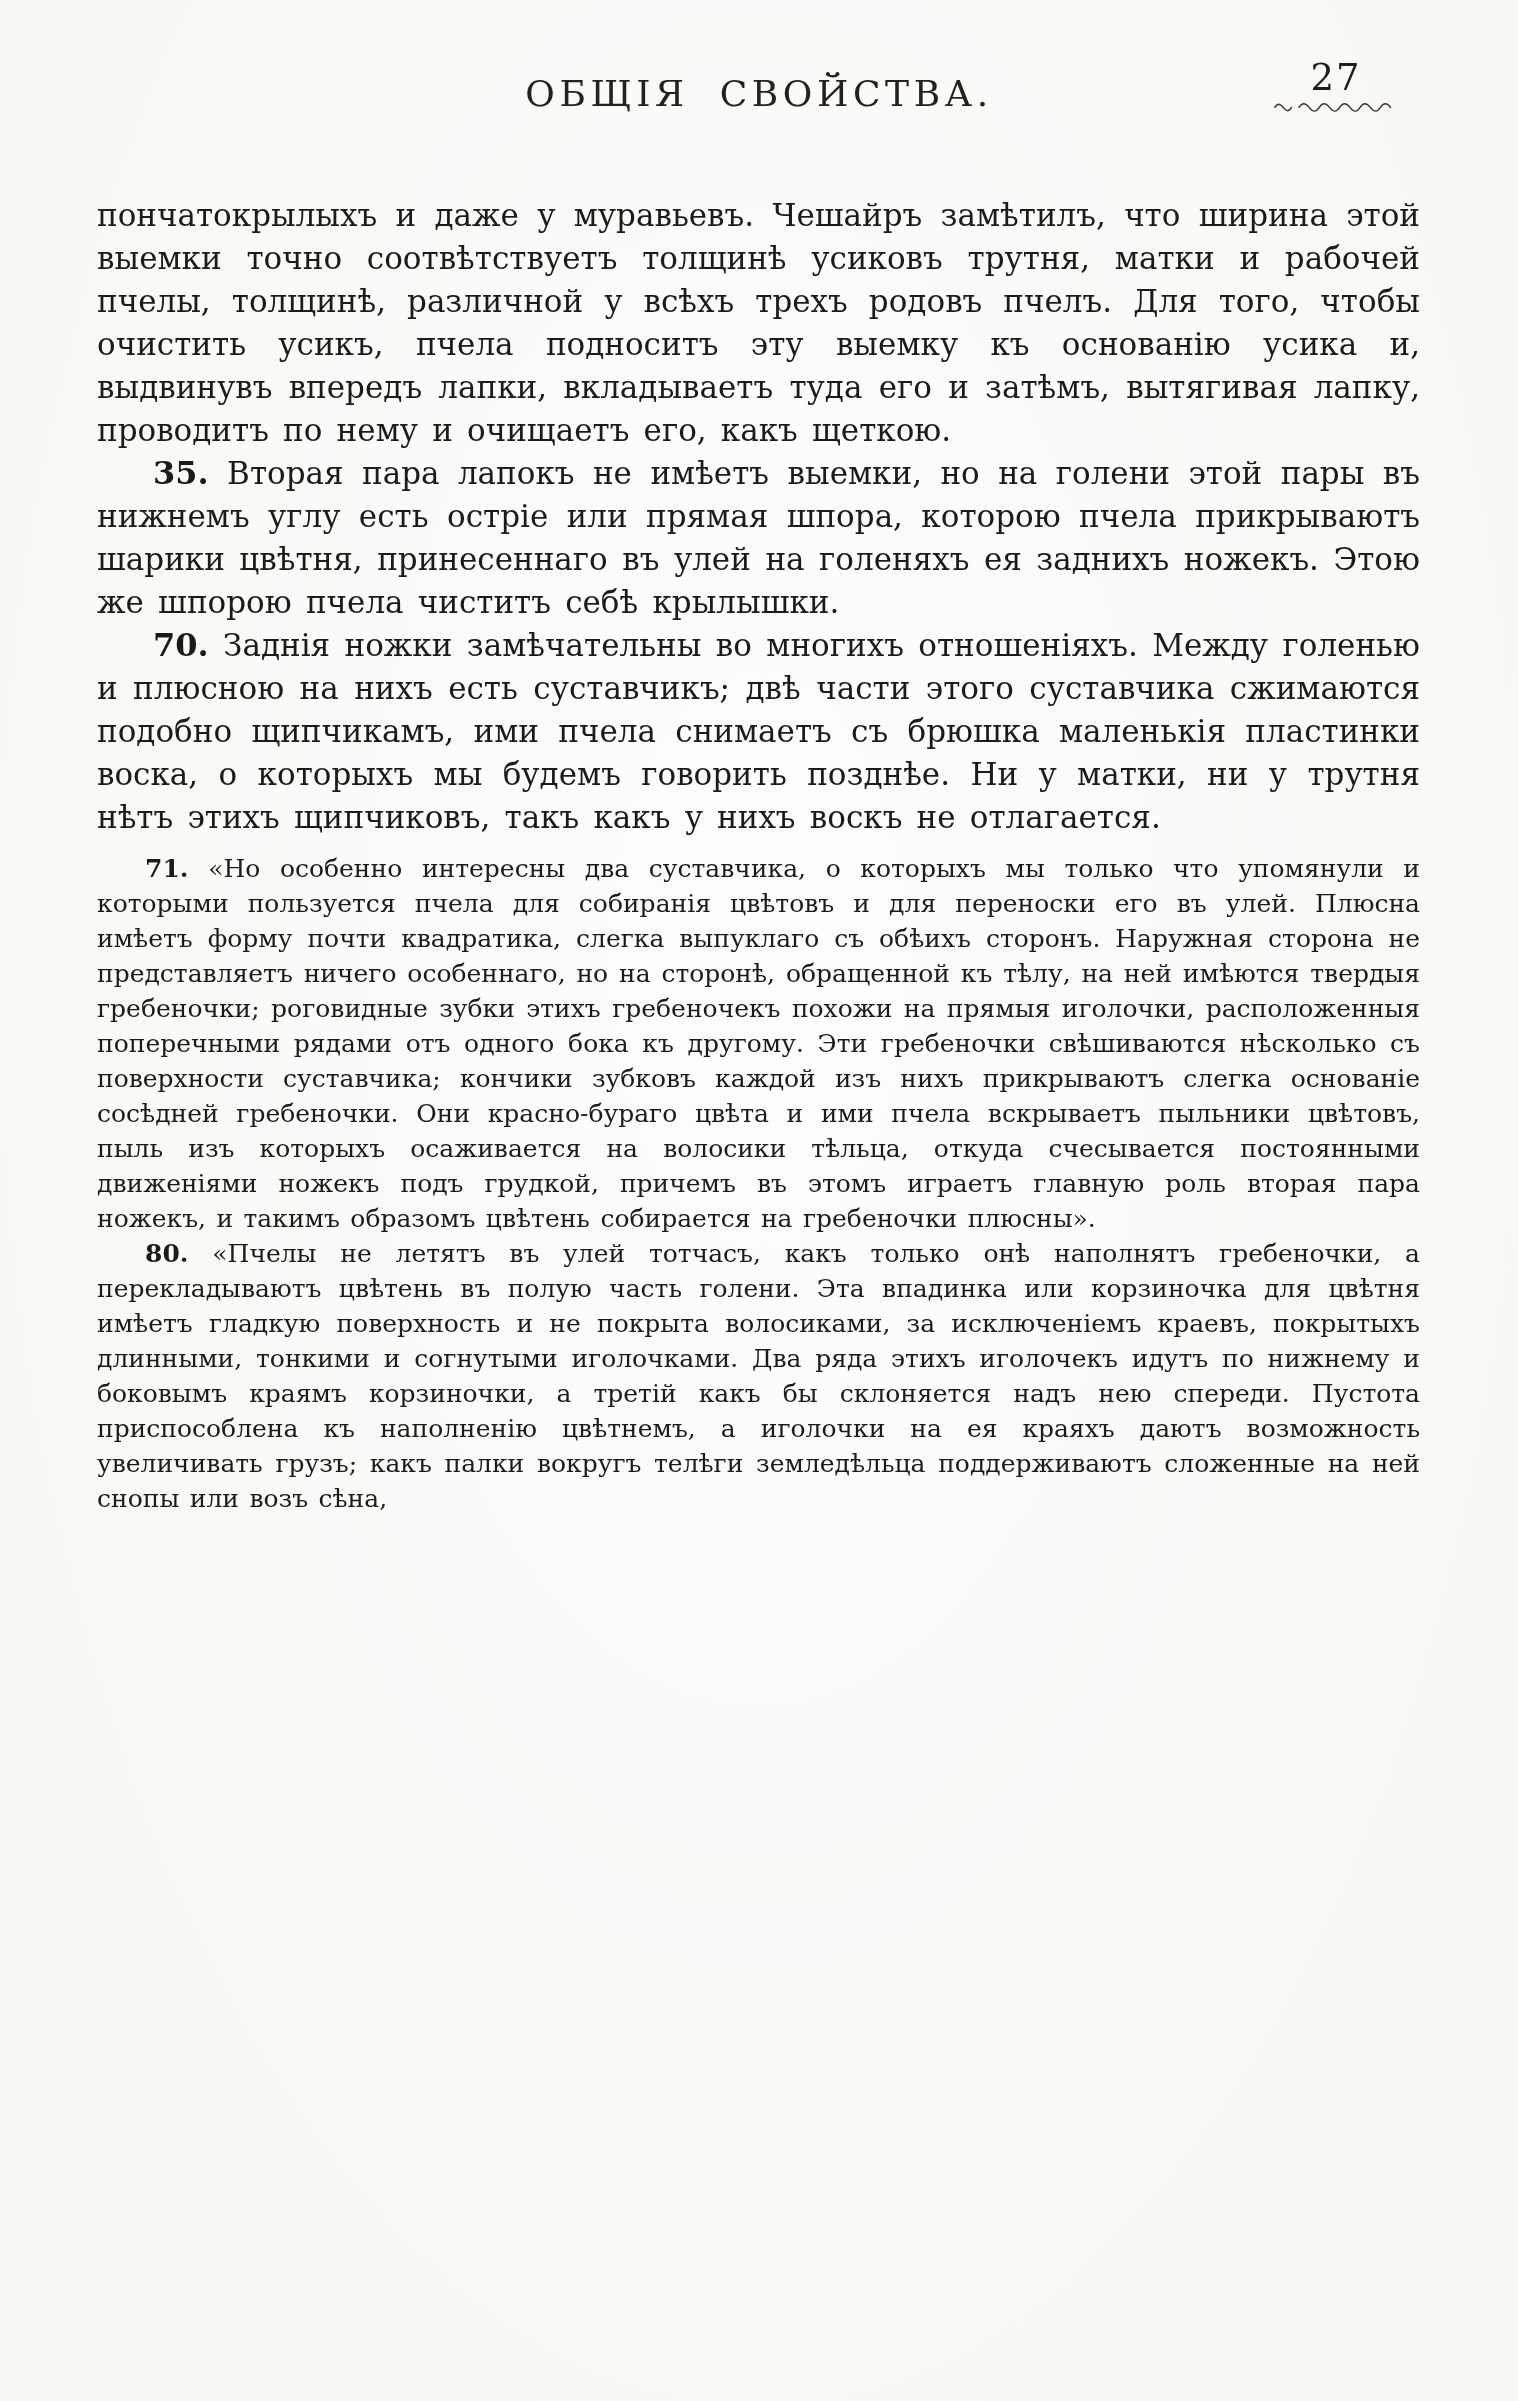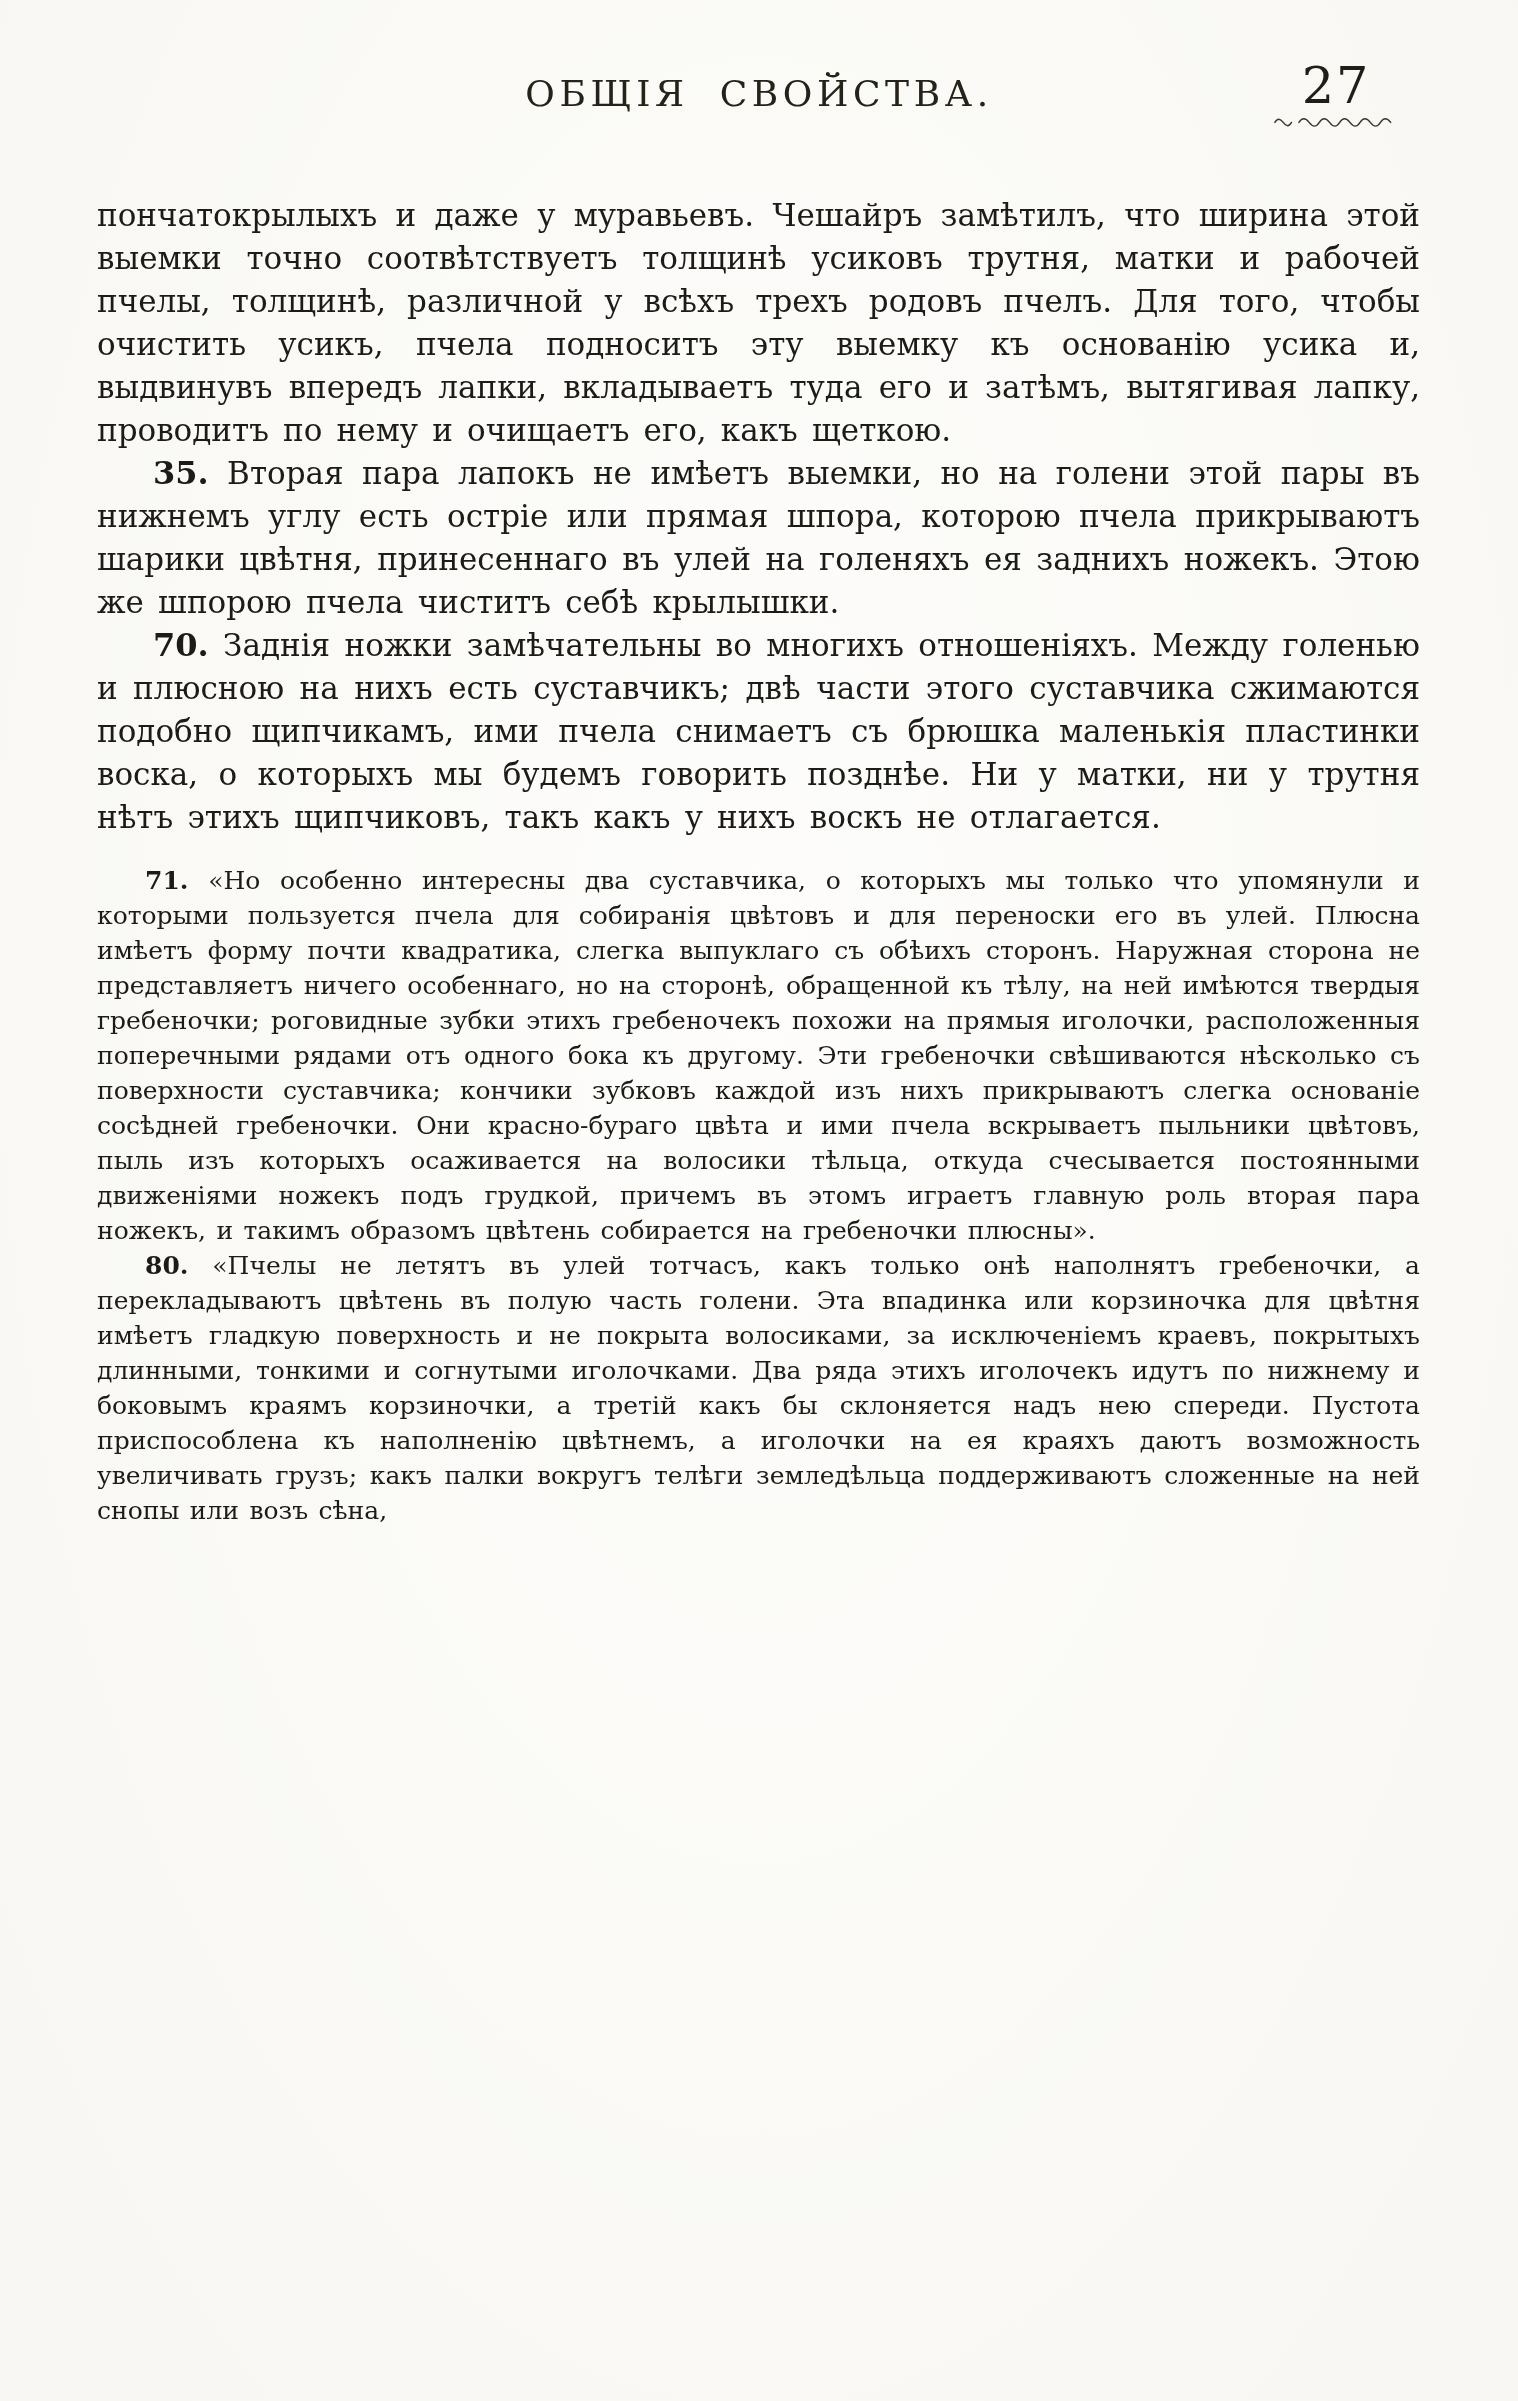--- a/index.html
+++ b/index.html
@@ -40,21 +40,21 @@
     word-spacing: 15px;
     color: #242219;
   }
   .page-number-block {
     position: absolute;
     right: 22px;
     top: 0;
     text-align: center;
   }
   .page-number {
-    font-size: 51px;
+    font-size: 37px;
     letter-spacing: 1.9px;
     line-height: 1.1;
     color: #201e18;
   }
   .squiggle {
     display: block;
     margin: 0 auto;
   }
   .text-block {
     width: 1323px;
@@ -72,21 +72,21 @@
   p.no-indent {
     text-indent: 0;
   }
   p.small-text {
     font-size: 25px;
     line-height: 35px;
     text-indent: 48px;
     word-spacing: 0.1em;
   }
   p.gap-before {
-    margin-top: 24px;
+    margin-top: 12px;
   }
   .num {
     font-weight: 700;
   }
   p.main-text .num {
     font-size: 32px;
   }
 </style>
 </head>
 <body>

